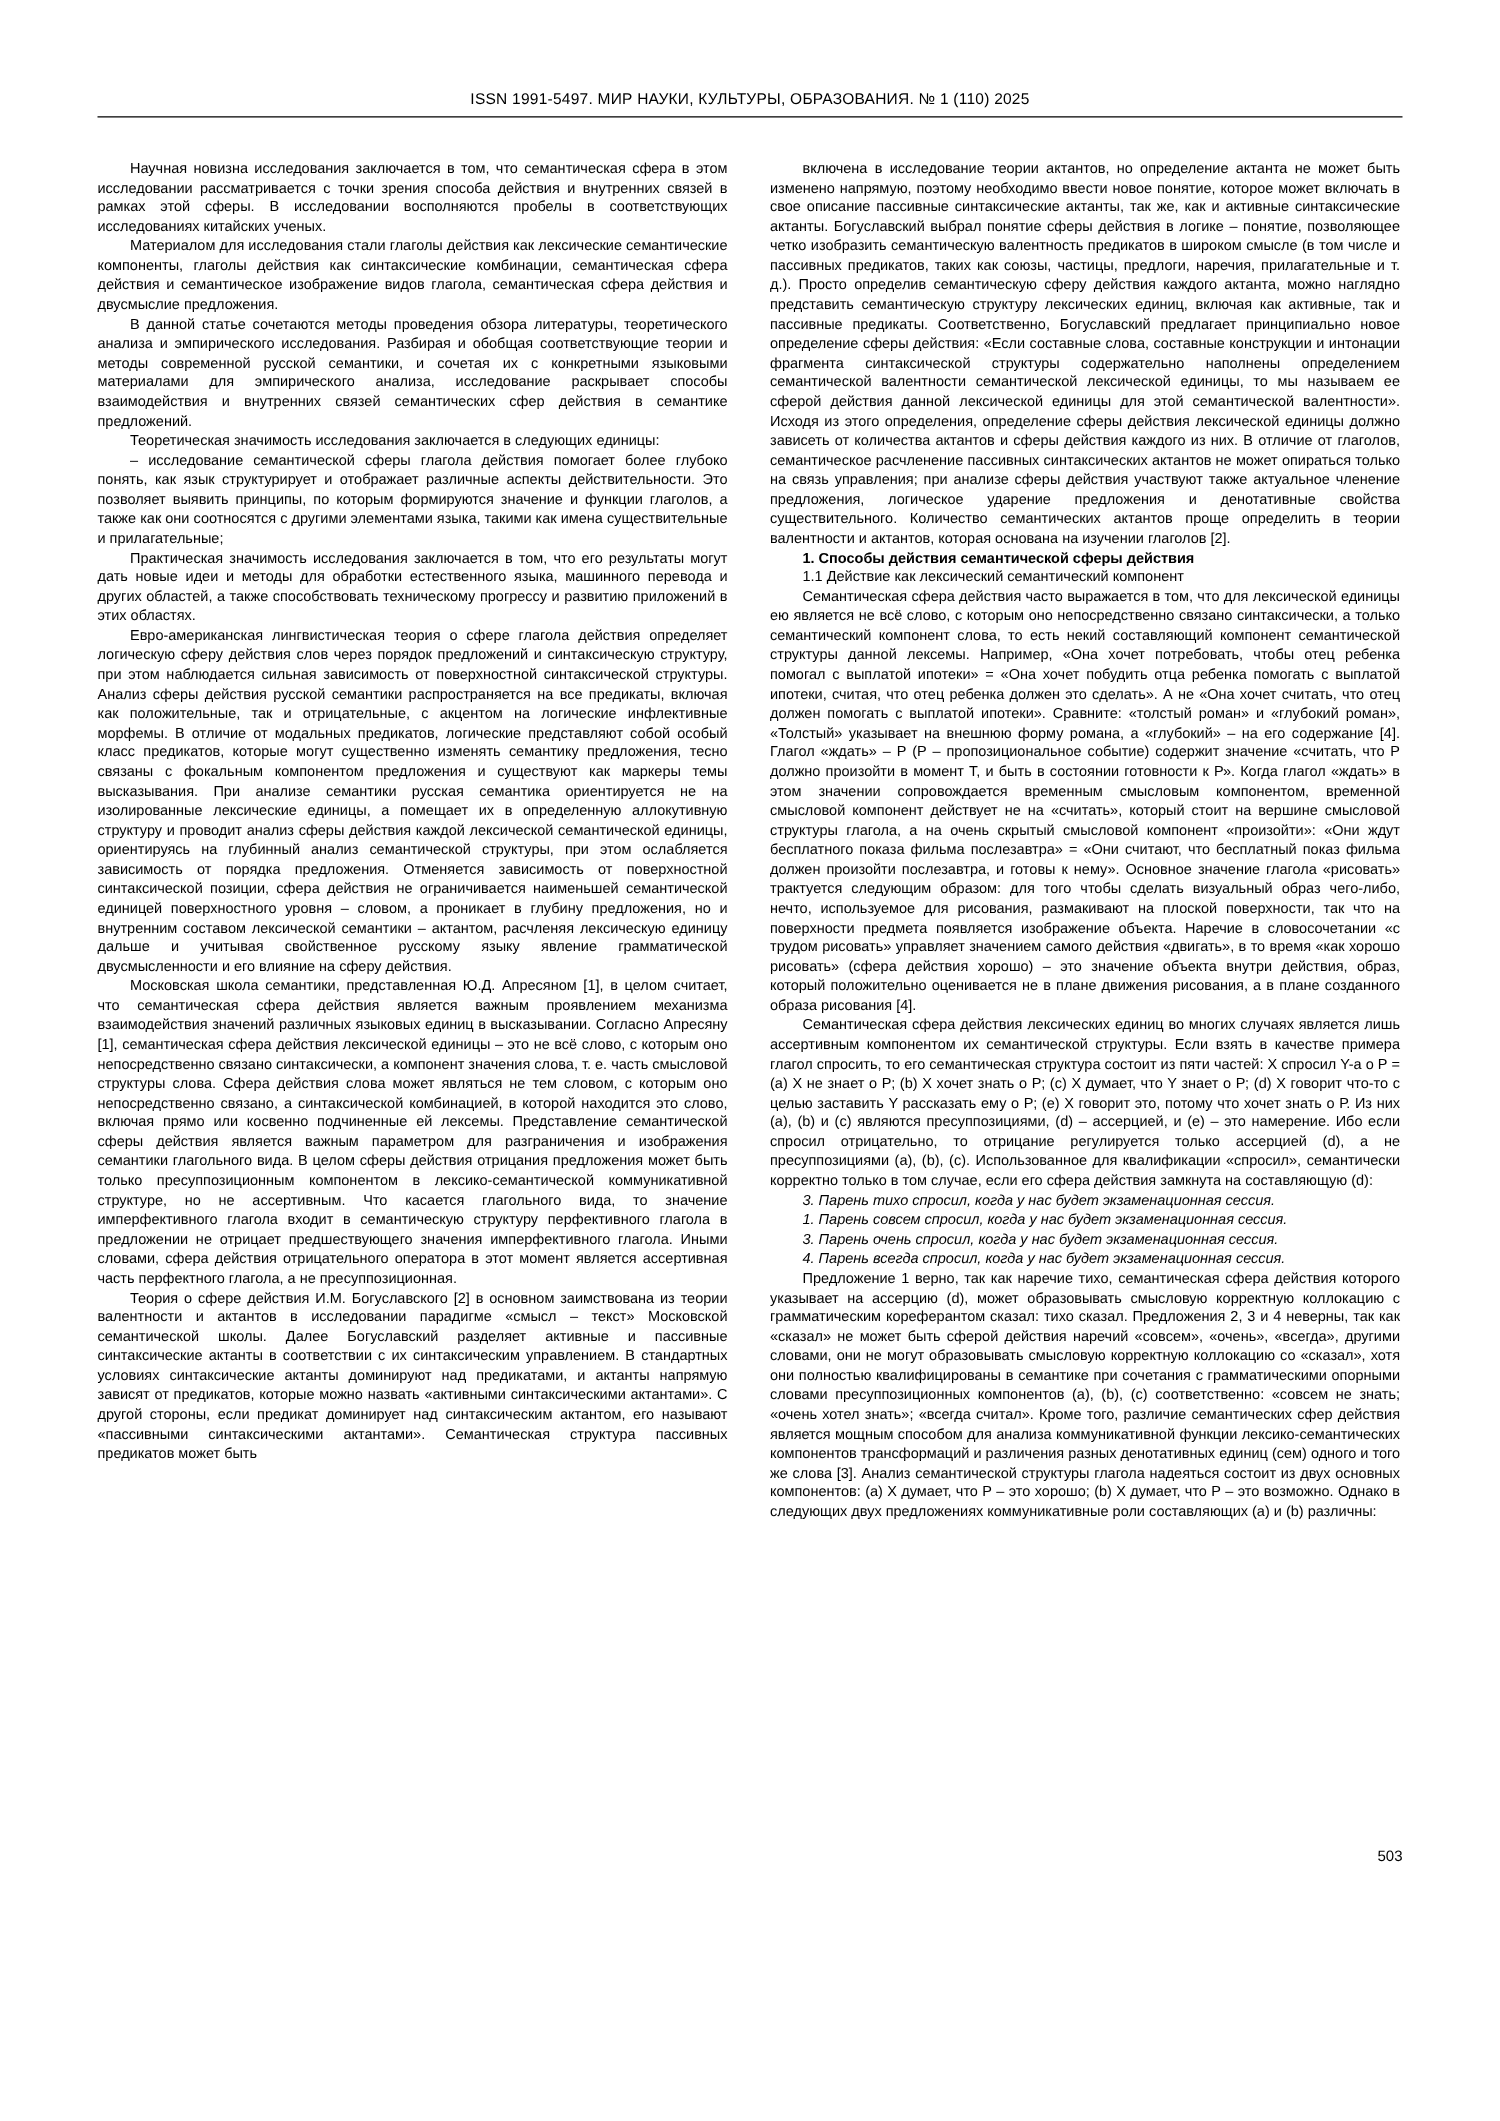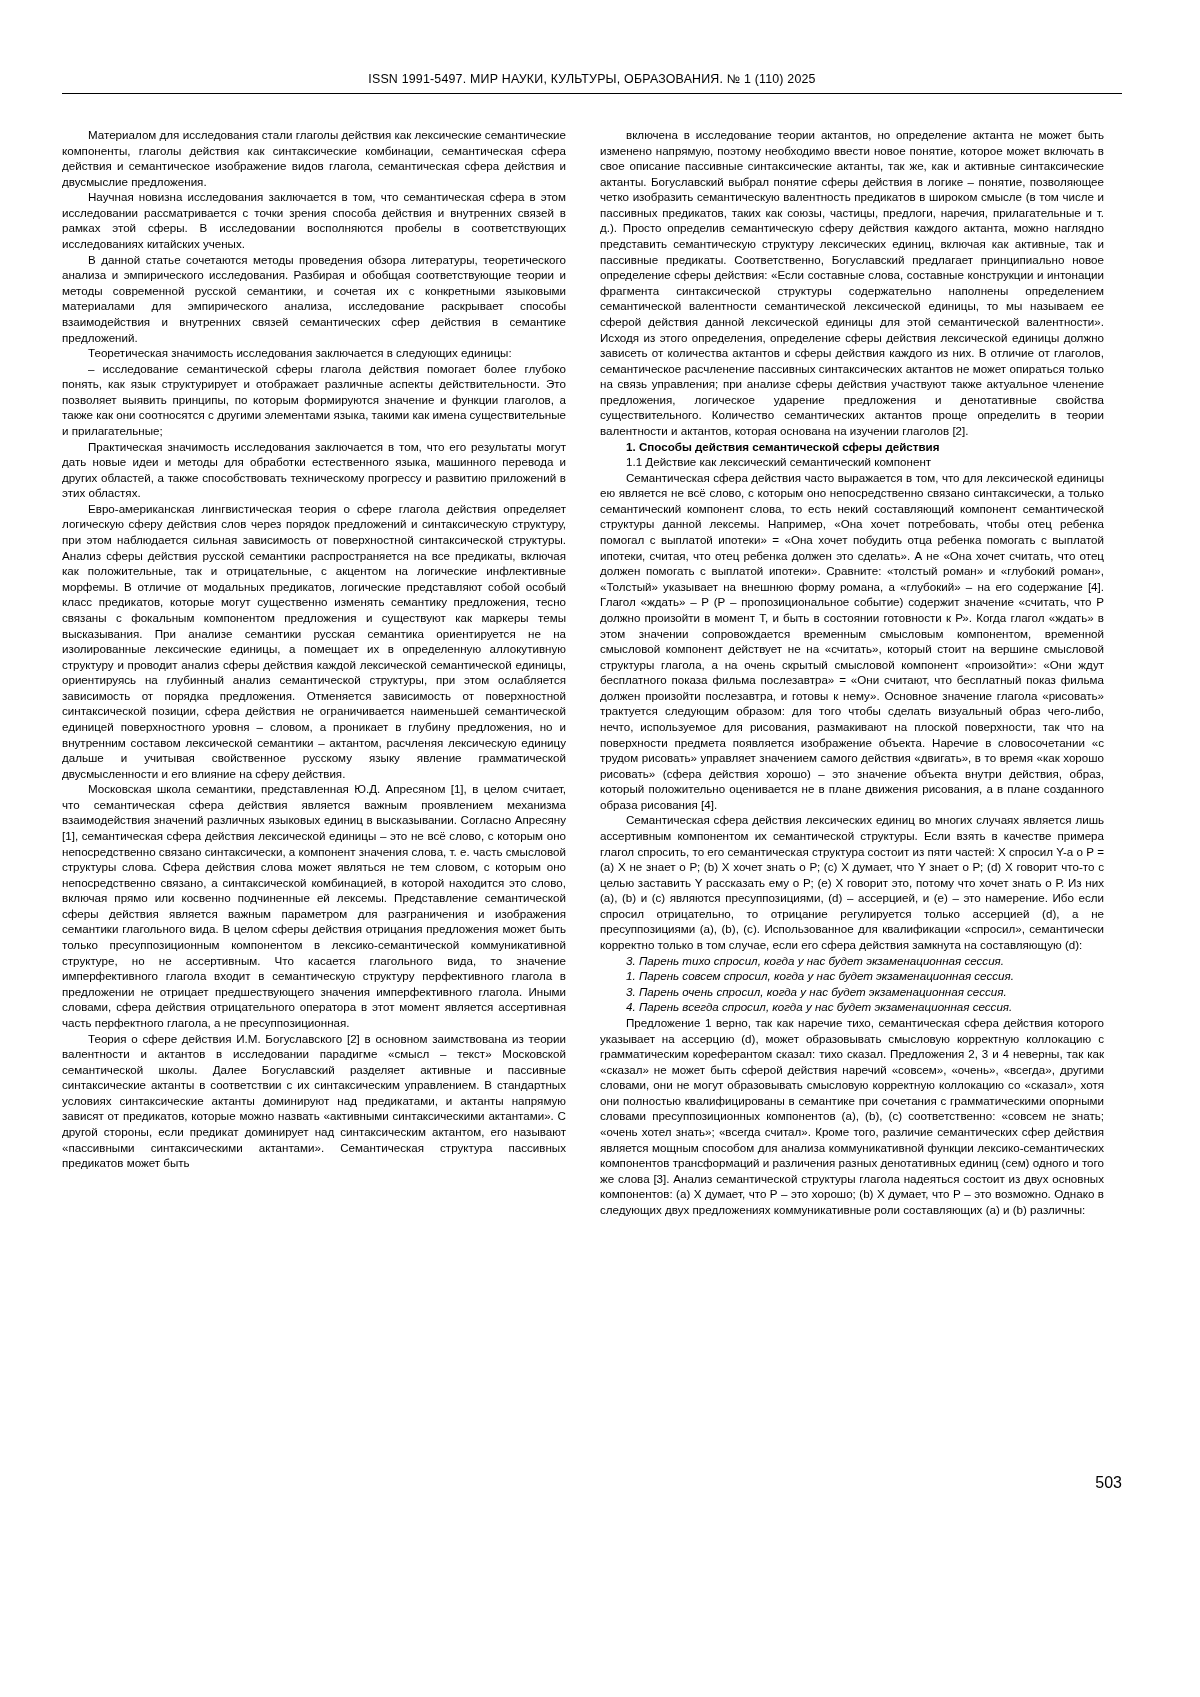--- a/index.html
+++ b/index.html
@@ -14,21 +14,21 @@
     color: #000000;
     position: relative;
     overflow: hidden;
   }
   .page {
     position: absolute;
     left: 0; top: 0;
     width: 1200px;
     height: 1536px;
     box-sizing: border-box;
-    padding: 72px 78px 40px 62px;
+    padding: 72px 78px 40px 78px;
   }
   .running-head {
     text-align: center;
     font-size: 12.4px;
     letter-spacing: 0.2px;
     padding-bottom: 7px;
     border-bottom: 1.6px solid #000;
     margin: 0 0 0 0;
     width: 100%;
     box-sizing: border-box;
@@ -65,35 +65,35 @@
   }
   .ex {
     text-indent: 26px;
     font-style: italic;
     margin: 0;
   }
   .folio {
     position: absolute;
     right: 78px;
     bottom: 44px;
-    font-size: 16px;
+    font-size: 12px;
   }
 </style>
 </head>
 <body>
 
 <div class="page">
 
   <div class="running-head">ISSN 1991-5497. МИР НАУКИ, КУЛЬТУРЫ, ОБРАЗОВАНИЯ.  № 1 (110) 2025</div>
 
   <div class="columns">
 
     <div class="col">
+      <p>Научная новизна исследования заключается в том, что семантическая сфера в этом исследовании рассматривается с точки зрения способа действия и внутренних связей в рамках этой сферы. В исследовании восполняются пробелы в соответствующих исследованиях китайских ученых.</p>
       <p>Материалом для исследования стали глаголы действия как лексические семантические компоненты, глаголы действия как синтаксические комбинации, семантическая сфера действия и семантическое изображение видов глагола, семантическая сфера действия и двусмыслие предложения.</p>
-      <p>Научная новизна исследования заключается в том, что семантическая сфера в этом исследовании рассматривается с точки зрения способа действия и внутренних связей в рамках этой сферы. В исследовании восполняются пробелы в соответствующих исследованиях китайских ученых.</p>
       <p>В данной статье сочетаются методы проведения обзора литературы, теоретического анализа и эмпирического исследования. Разбирая и обобщая соответствующие теории и методы современной русской семантики, и сочетая их с конкретными языковыми материалами для эмпирического анализа, исследование раскрывает способы взаимодействия и внутренних связей семантических сфер действия в семантике предложений.</p>
       <p>Теоретическая значимость исследования заключается в следующих единицы:</p>
       <p class="dash">–  исследование семантической сферы глагола действия помогает более глубоко понять, как язык структурирует и отображает различные аспекты действительности. Это позволяет выявить принципы, по которым формируются значение и функции глаголов, а также как они соотносятся с другими элементами языка, такими как имена существительные и прилагательные;</p>
       <p>Практическая значимость исследования заключается в том, что его результаты могут дать новые идеи и методы для обработки естественного языка, машинного перевода и других областей, а также способствовать техническому прогрессу и развитию приложений в этих областях.</p>
       <p>Евро-американская лингвистическая теория о сфере глагола действия определяет логическую сферу действия слов через порядок предложений и синтаксическую структуру, при этом наблюдается сильная зависимость от поверхностной синтаксической структуры. Анализ сферы действия русской семантики распространяется на все предикаты, включая как положительные, так и отрицательные, с акцентом на логические инфлективные морфемы. В отличие от модальных предикатов, логические представляют собой особый класс предикатов, которые могут существенно изменять семантику предложения, тесно связаны с фокальным компонентом предложения и существуют как маркеры темы высказывания. При анализе семантики русская семантика ориентируется не на изолированные лексические единицы, а помещает их в определенную аллокутивную структуру и проводит анализ сферы действия каждой лексической семантической единицы, ориентируясь на глубинный анализ семантической структуры, при этом ослабляется зависимость от порядка предложения. Отменяется зависимость от поверхностной синтаксической позиции, сфера действия не ограничивается наименьшей семантической единицей поверхностного уровня – словом, а проникает в глубину предложения, но и внутренним составом лексической семантики – актантом, расчленяя лексическую единицу дальше и учитывая свойственное русскому языку явление грамматической двусмысленности и его влияние на сферу действия.</p>
       <p>Московская школа семантики, представленная Ю.Д. Апресяном [1], в целом считает, что семантическая сфера действия является важным проявлением механизма взаимодействия значений различных языковых единиц в высказывании. Согласно Апресяну [1], семантическая сфера действия лексической единицы – это не всё слово, с которым оно непосредственно связано синтаксически, а компонент значения слова, т. е. часть смысловой структуры слова. Сфера действия слова может являться не тем словом, с которым оно непосредственно связано, а синтаксической комбинацией, в которой находится это слово, включая прямо или косвенно подчиненные ей лексемы. Представление семантической сферы действия является важным параметром для разграничения и изображения семантики глагольного вида. В целом сферы действия отрицания предложения может быть только пресуппозиционным компонентом в лексико-семантической коммуникативной структуре, но не ассертивным. Что касается глагольного вида, то значение имперфективного глагола входит в семантическую структуру перфективного глагола в предложении не отрицает предшествующего значения имперфективного глагола. Иными словами, сфера действия отрицательного оператора в этот момент является ассертивная часть перфектного глагола, а не пресуппозиционная.</p>
       <p>Теория о сфере действия И.М. Богуславского [2] в основном заимствована из теории валентности и актантов в исследовании парадигме «смысл – текст» Московской семантической школы. Далее Богуславский разделяет активные и пассивные синтаксические актанты в соответствии с их синтаксическим управлением. В стандартных условиях синтаксические актанты доминируют над предикатами, и актанты напрямую зависят от предикатов, которые можно назвать «активными синтаксическими актантами». С другой стороны, если предикат доминирует над синтаксическим актантом, его называют «пассивными синтаксическими актантами». Семантическая структура пассивных предикатов может быть</p>
     </div>
 
     <div class="col">

